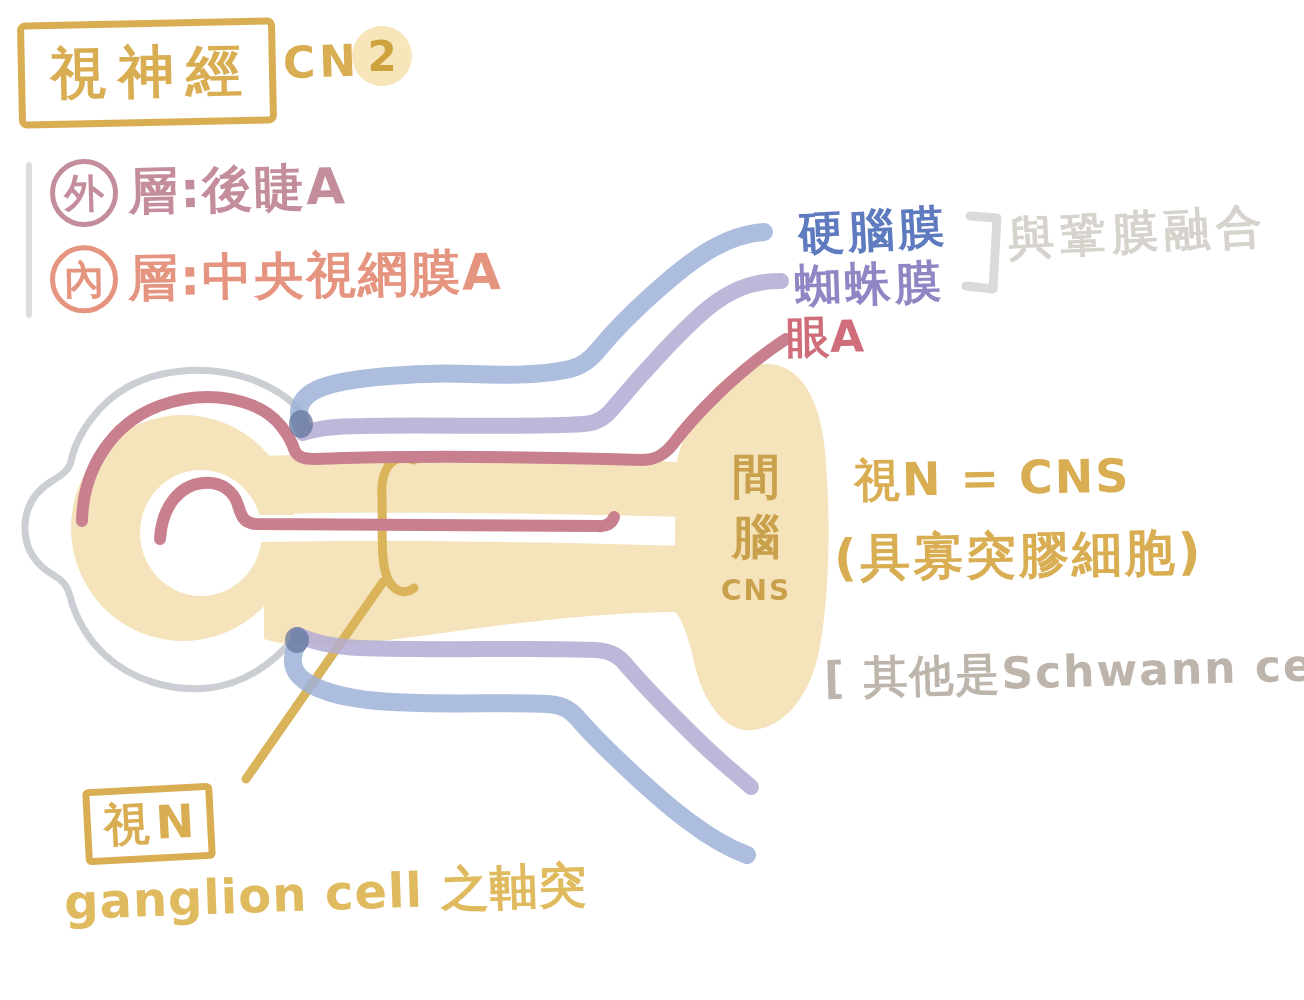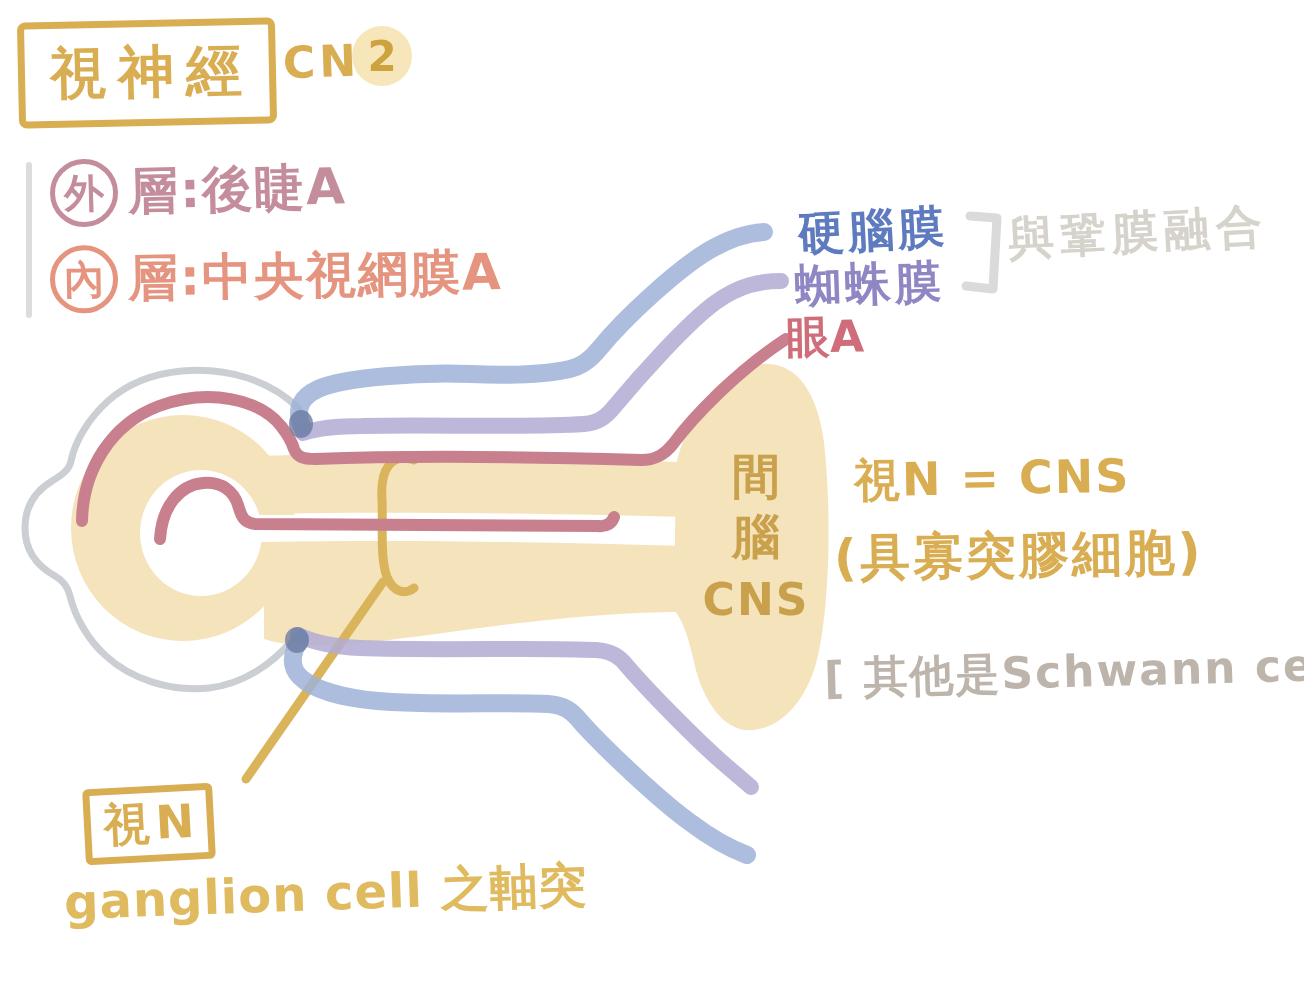--- a/index.html
+++ b/index.html
@@ -27,21 +27,21 @@
   .layer-text{font-size:50px;letter-spacing:2px;}
   
   .lbl-dura{left:798px;top:200px;font-size:46px;color:#5F7BC0;transform:rotate(-3deg);letter-spacing:4px;}
   .lbl-arach{left:795px;top:254px;font-size:46px;color:#8F86C4;transform:rotate(-2deg);letter-spacing:4px;}
   .lbl-eyeA{left:786px;top:308px;font-size:44px;color:#CF6E7A;transform:rotate(-1deg);}
   .fusion{left:1008px;top:202px;font-size:46px;color:#D6D2CC;transform:rotate(-3deg);letter-spacing:6px;}
   
   .funnel-label{left:714px;top:446px;width:84px;display:flex;flex-direction:column;align-items:center;
     color:#C9A04B;}
   .funnel-label .c1,.funnel-label .c2{font-size:48px;line-height:60px;}
-  .funnel-label .c3{font-size:44px;margin-top:8px;letter-spacing:2px;}
+  .funnel-label .c3{font-size:28px;margin-top:8px;letter-spacing:2px;}
   
   .eq-note{left:854px;top:448px;font-size:46px;color:#D9AD52;letter-spacing:2px;transform:rotate(-1deg);}
   .oligo-note{left:834px;top:522px;font-size:50px;color:#D9AD52;letter-spacing:3px;transform:rotate(-1deg);}
   .schwann-note{left:824px;top:642px;font-size:44px;color:#BDB5AC;letter-spacing:2px;transform:rotate(-1.5deg);}
   
   .optic-box{left:84px;top:786px;width:116px;height:62px;border:7px solid #D9AD52;border-radius:6px;
     display:flex;align-items:center;justify-content:center;transform:rotate(-3deg);}
   .optic-box span{font-size:46px;color:#D9AD52;letter-spacing:6px;margin-left:6px;}
   .ganglion{left:64px;top:862px;font-size:48px;color:#E0BA5E;transform:rotate(-2deg);letter-spacing:1px;}
 </style>

